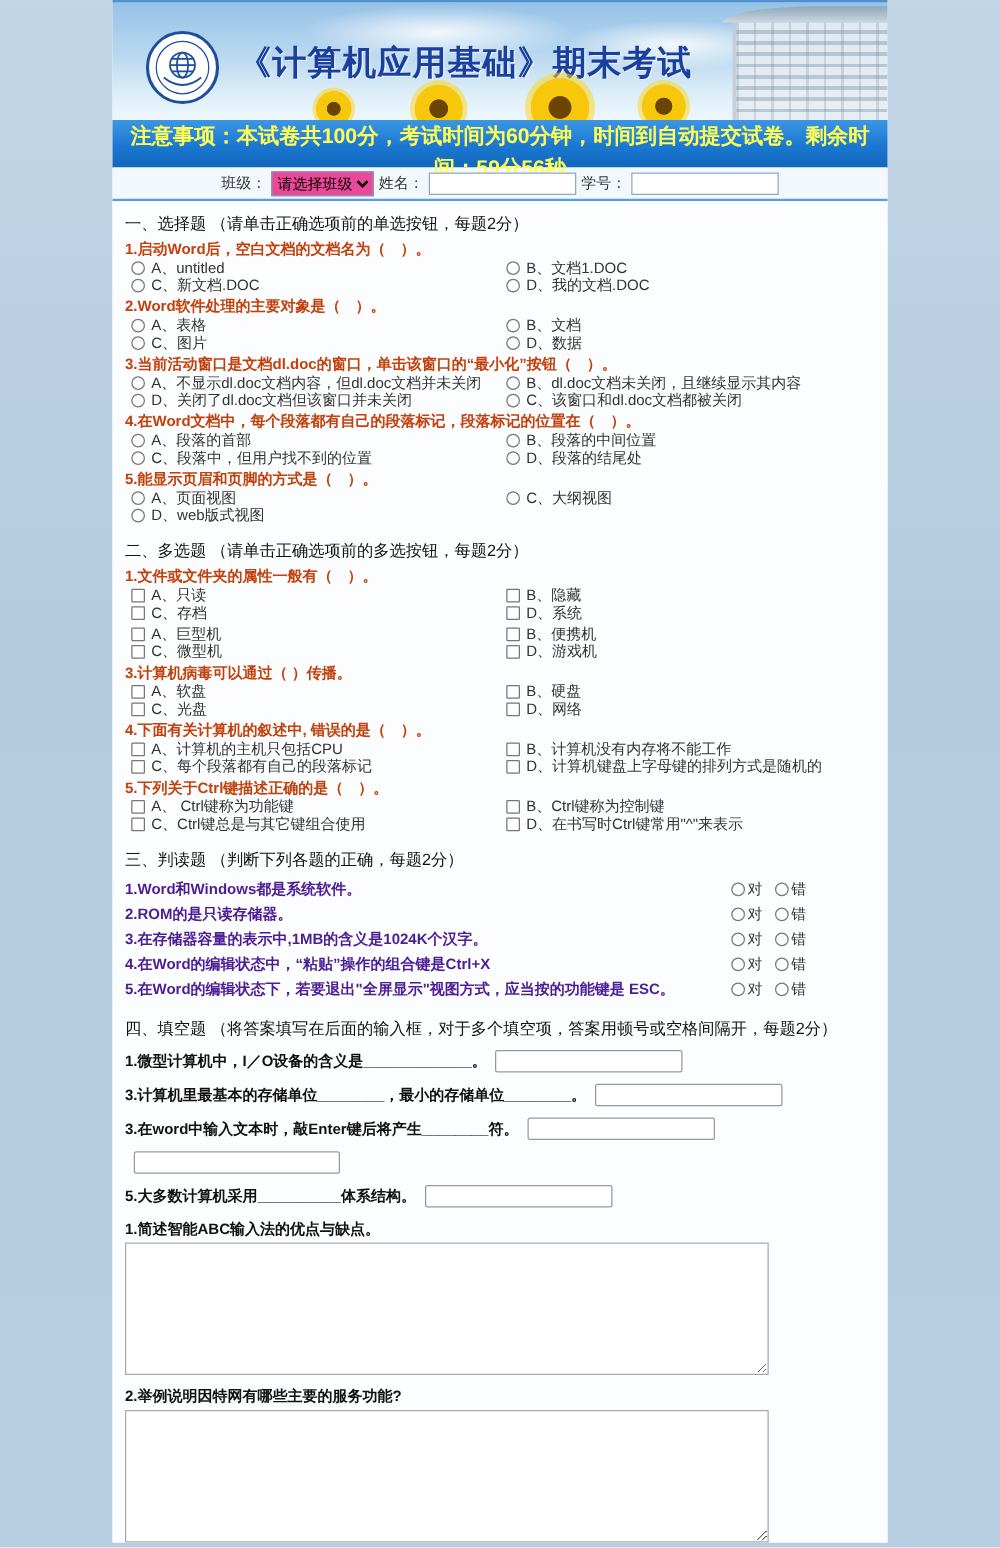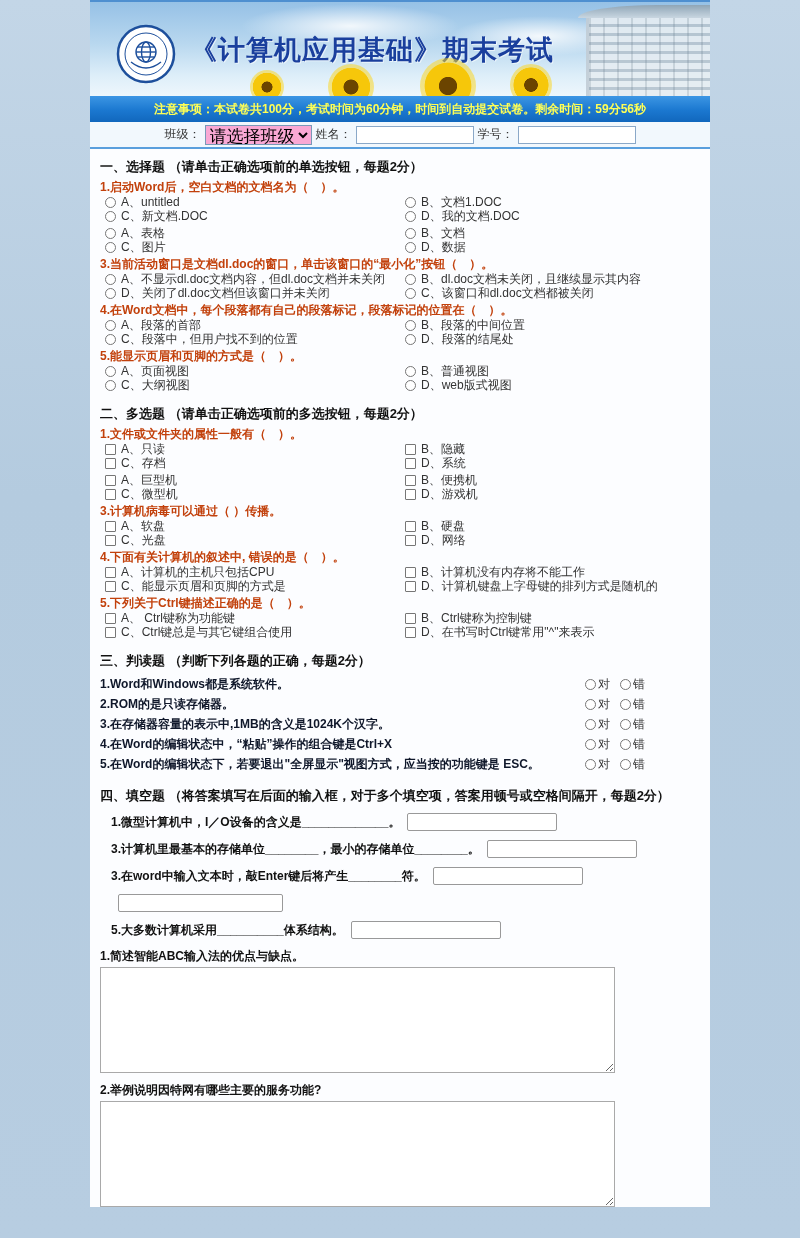--- a/index.html
+++ b/index.html
@@ -37,57 +37,57 @@
   }
   .flower { position:absolute; border-radius:50%;
     background: radial-gradient(circle, #6b4400 0 22%, #f6c70a 24% 58%, rgba(250,214,40,.55) 60% 78%, rgba(250,214,40,0) 80%); }
   .f1 { left:160px; bottom:-8px;  width:34px; height:34px; }
   .f2 { left:238px; bottom:-14px; width:46px; height:46px; }
   .f3 { left:330px; bottom:-18px; width:56px; height:56px; }
   .f4 { left:420px; bottom:-10px; width:42px; height:42px; }
 
   
   .notice {
-    height:26px; line-height:26px; text-align:center;
+    height:38px; line-height:26px; text-align:center;
     background: linear-gradient(180deg,#3c96e4 0%, #1b78d0 55%, #1167bd 100%);
-    color:#ffff55; font-size:12px; font-weight:bold;
+    color:#ffff55; font-size:17px; font-weight:bold;
   }
 
   
   .stu-row {
     height:27px; background:#f2f8fd; border-bottom:2px solid #5a9fdd;
     display:flex; align-items:center; justify-content:center; gap:4px;
     font-size:12px; color:#333;
   }
-  .stu-row select { font-size:17px; height:20px; border:1px solid #7a99b8; background:#f9a8d4;text-align:right; }
+  .stu-row select { font-size:12px; height:20px; border:1px solid #7a99b8; background:#ec4899;text-align:right; }
   .stu-row input { width:118px; height:18px; border:1px solid #8aa8c8; background:#fff; }
 
   
   .main { padding:4px 10px 0 10px; background:#fcfdff; }
-  .sec-h { font-size:13px; line-height:16px; font-weight:bold; color:#111; margin:14px 0 5px; }
+  .sec-h { font-size:13px; line-height:16px; font-weight:normal; color:#111; margin:14px 0 5px; }
   .sec-h.first { margin-top:6px; }
 
   .q { margin-bottom:3px; }
   .q-text { font-size:12px; line-height:14px; font-weight:bold; color:#c2410c; margin:3px 0 1px; }
   .opts { display:grid; grid-template-columns:300px 1fr; margin-left:5px; }
   .opt { display:flex; align-items:center; font-size:12px; line-height:13px; height:14px; color:#333; }
   input[type=radio], input[type=checkbox] {
     -webkit-appearance:none; appearance:none;
     width:11px; height:11px; border:1px solid #767676; background:#fff; margin:0 5px 0 0; flex:0 0 auto;
   }
   input[type=radio] { border-radius:50%; }
   input[type=checkbox] { border-radius:1px; }
 
   .judge-row { display:flex; align-items:center; height:20px; }
-  .judge-stmt { flex:1; font-size:12px; font-weight:bold; color:#0f172a; }
+  .judge-stmt { flex:1; font-size:12px; font-weight:bold; color:#4c1d95; }
   .judge-opts { display:flex; gap:10px; margin-right:55px; }
   .judge-opts label { display:flex; align-items:center; font-size:12px; color:#333; }
   .judge-opts input { margin-right:2px; }
 
-  .fill-row { display:flex; align-items:center; margin:9px 11px; font-size:12px; font-weight:bold; color:#111; }
+  .fill-row { display:flex; align-items:center; margin:9px 0; font-size:12px; font-weight:bold; color:#111; }
   .fill-row input { height:18px; border:1px solid #999; border-radius:2px; margin-left:7px; background:#fff; }
   .fw { width:150px; } .fw4 { width:165px; }
 
   .sa-label { font-size:12px; font-weight:bold; color:#111; margin:9px 0 2px; }
   textarea.sa {
     display:block; width:515px; height:106px; resize:both;
     border:1px solid #a9a9a9; background:#fff; font-size:12px;
     font-family:"Liberation Sans","DejaVu Sans",sans-serif;
   }
 </style>
@@ -159,20 +159,21 @@
             <span>C、新文档.DOC</span>
           </label>
         <label class="opt">
             <input type="radio" name="c1" style="">
             <span>D、我的文档.DOC</span>
           </label>
       </div>
     </div>
 
     <div class="q">
+      <div class="q-text">2.Word软件处理的主要对象是（　）。</div>
       <div class="opts">
         <label class="opt">
             <input type="radio" name="c2" style="">
             <span>A、表格</span>
           </label>
         <label class="opt">
             <input type="radio" name="c2" style="">
             <span>B、文档</span>
           </label>
         <label class="opt">
@@ -232,24 +233,20 @@
 
     <div class="q">
       <div class="q-text">5.能显示页眉和页脚的方式是（　）。</div>
       <div class="opts">
         <label class="opt">
             <input type="radio" name="c5" style="">
             <span>A、页面视图</span>
           </label>
         <label class="opt">
             <input type="radio" name="c5" style="">
-            <span>B、普通视图</span>
-          </label>
-        <label class="opt">
-            <input type="radio" name="c5" style="">
             <span>C、大纲视图</span>
           </label>
         <label class="opt">
             <input type="radio" name="c5" style="">
             <span>D、web版式视图</span>
           </label>
       </div>
     </div>
 
     <div class="sec-h"><span>二、多选题</span> <span>（请单击正确选项前的多选按钮，每题2分）</span></div>
@@ -325,21 +322,21 @@
         <label class="opt">
             <input type="checkbox" style="">
             <span>A、计算机的主机只包括CPU</span>
           </label>
         <label class="opt">
             <input type="checkbox" style="">
             <span>B、计算机没有内存将不能工作</span>
           </label>
         <label class="opt">
             <input type="checkbox" style="">
-            <span>C、能显示页眉和页脚的方式是</span>
+            <span>C、每个段落都有自己的段落标记</span>
           </label>
         <label class="opt">
             <input type="checkbox" style="">
             <span>D、计算机键盘上字母键的排列方式是随机的</span>
           </label>
       </div>
     </div>
 
     <div class="q">
       <div class="q-text">5.下列关于Ctrl键描述正确的是（　）。</div>

